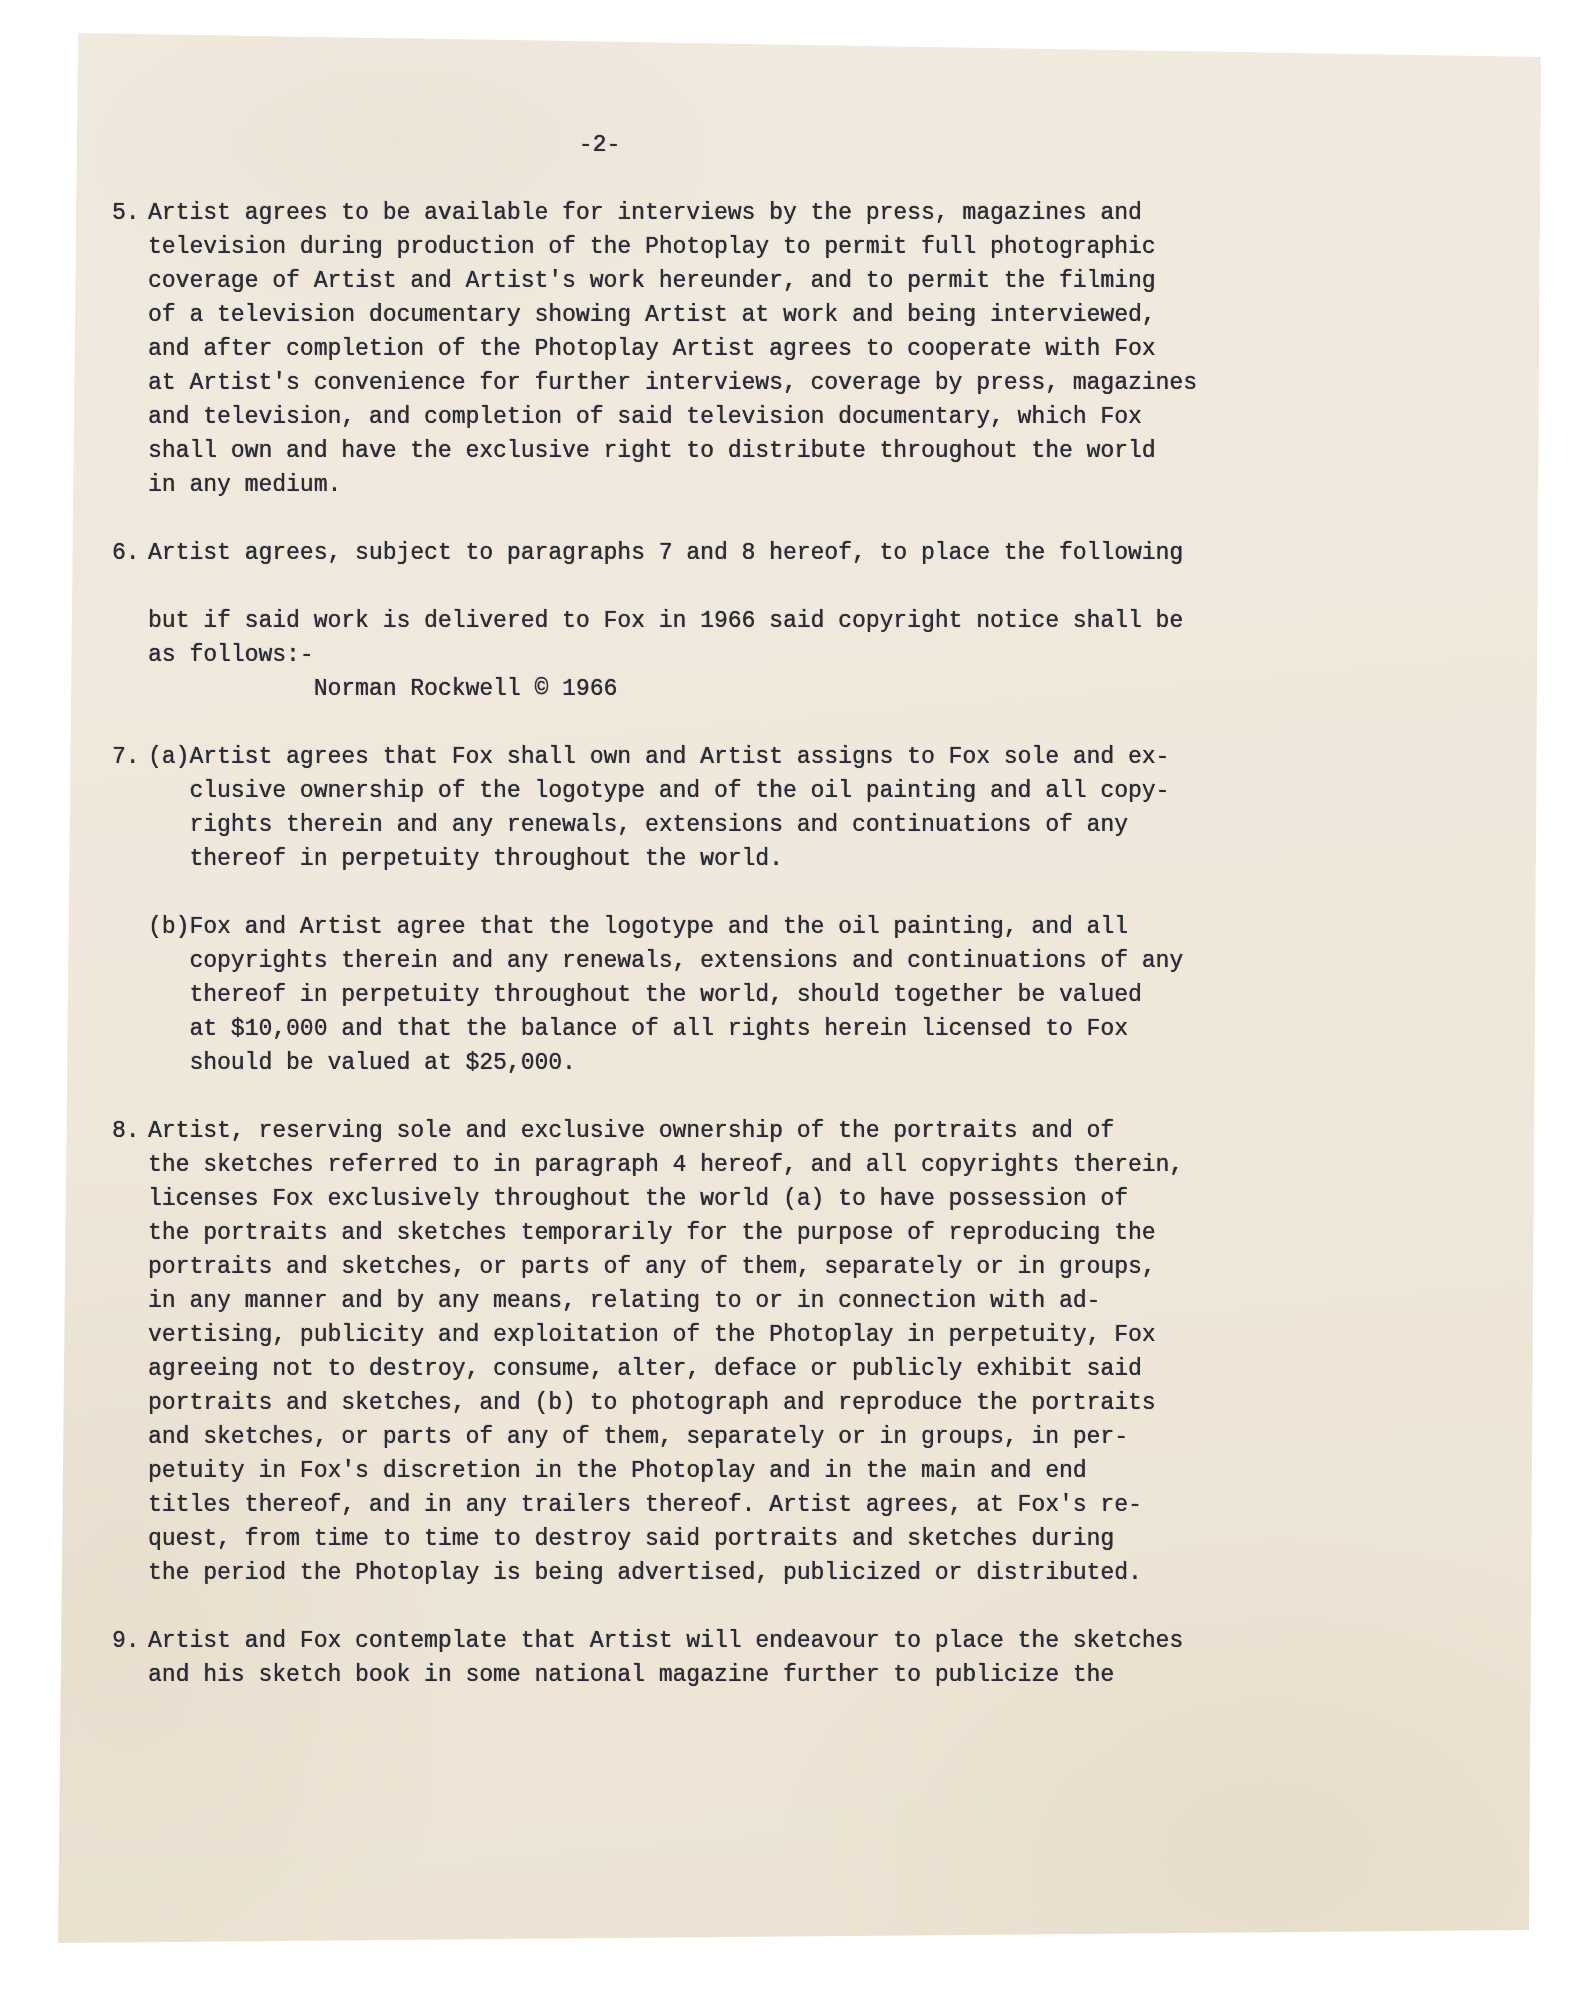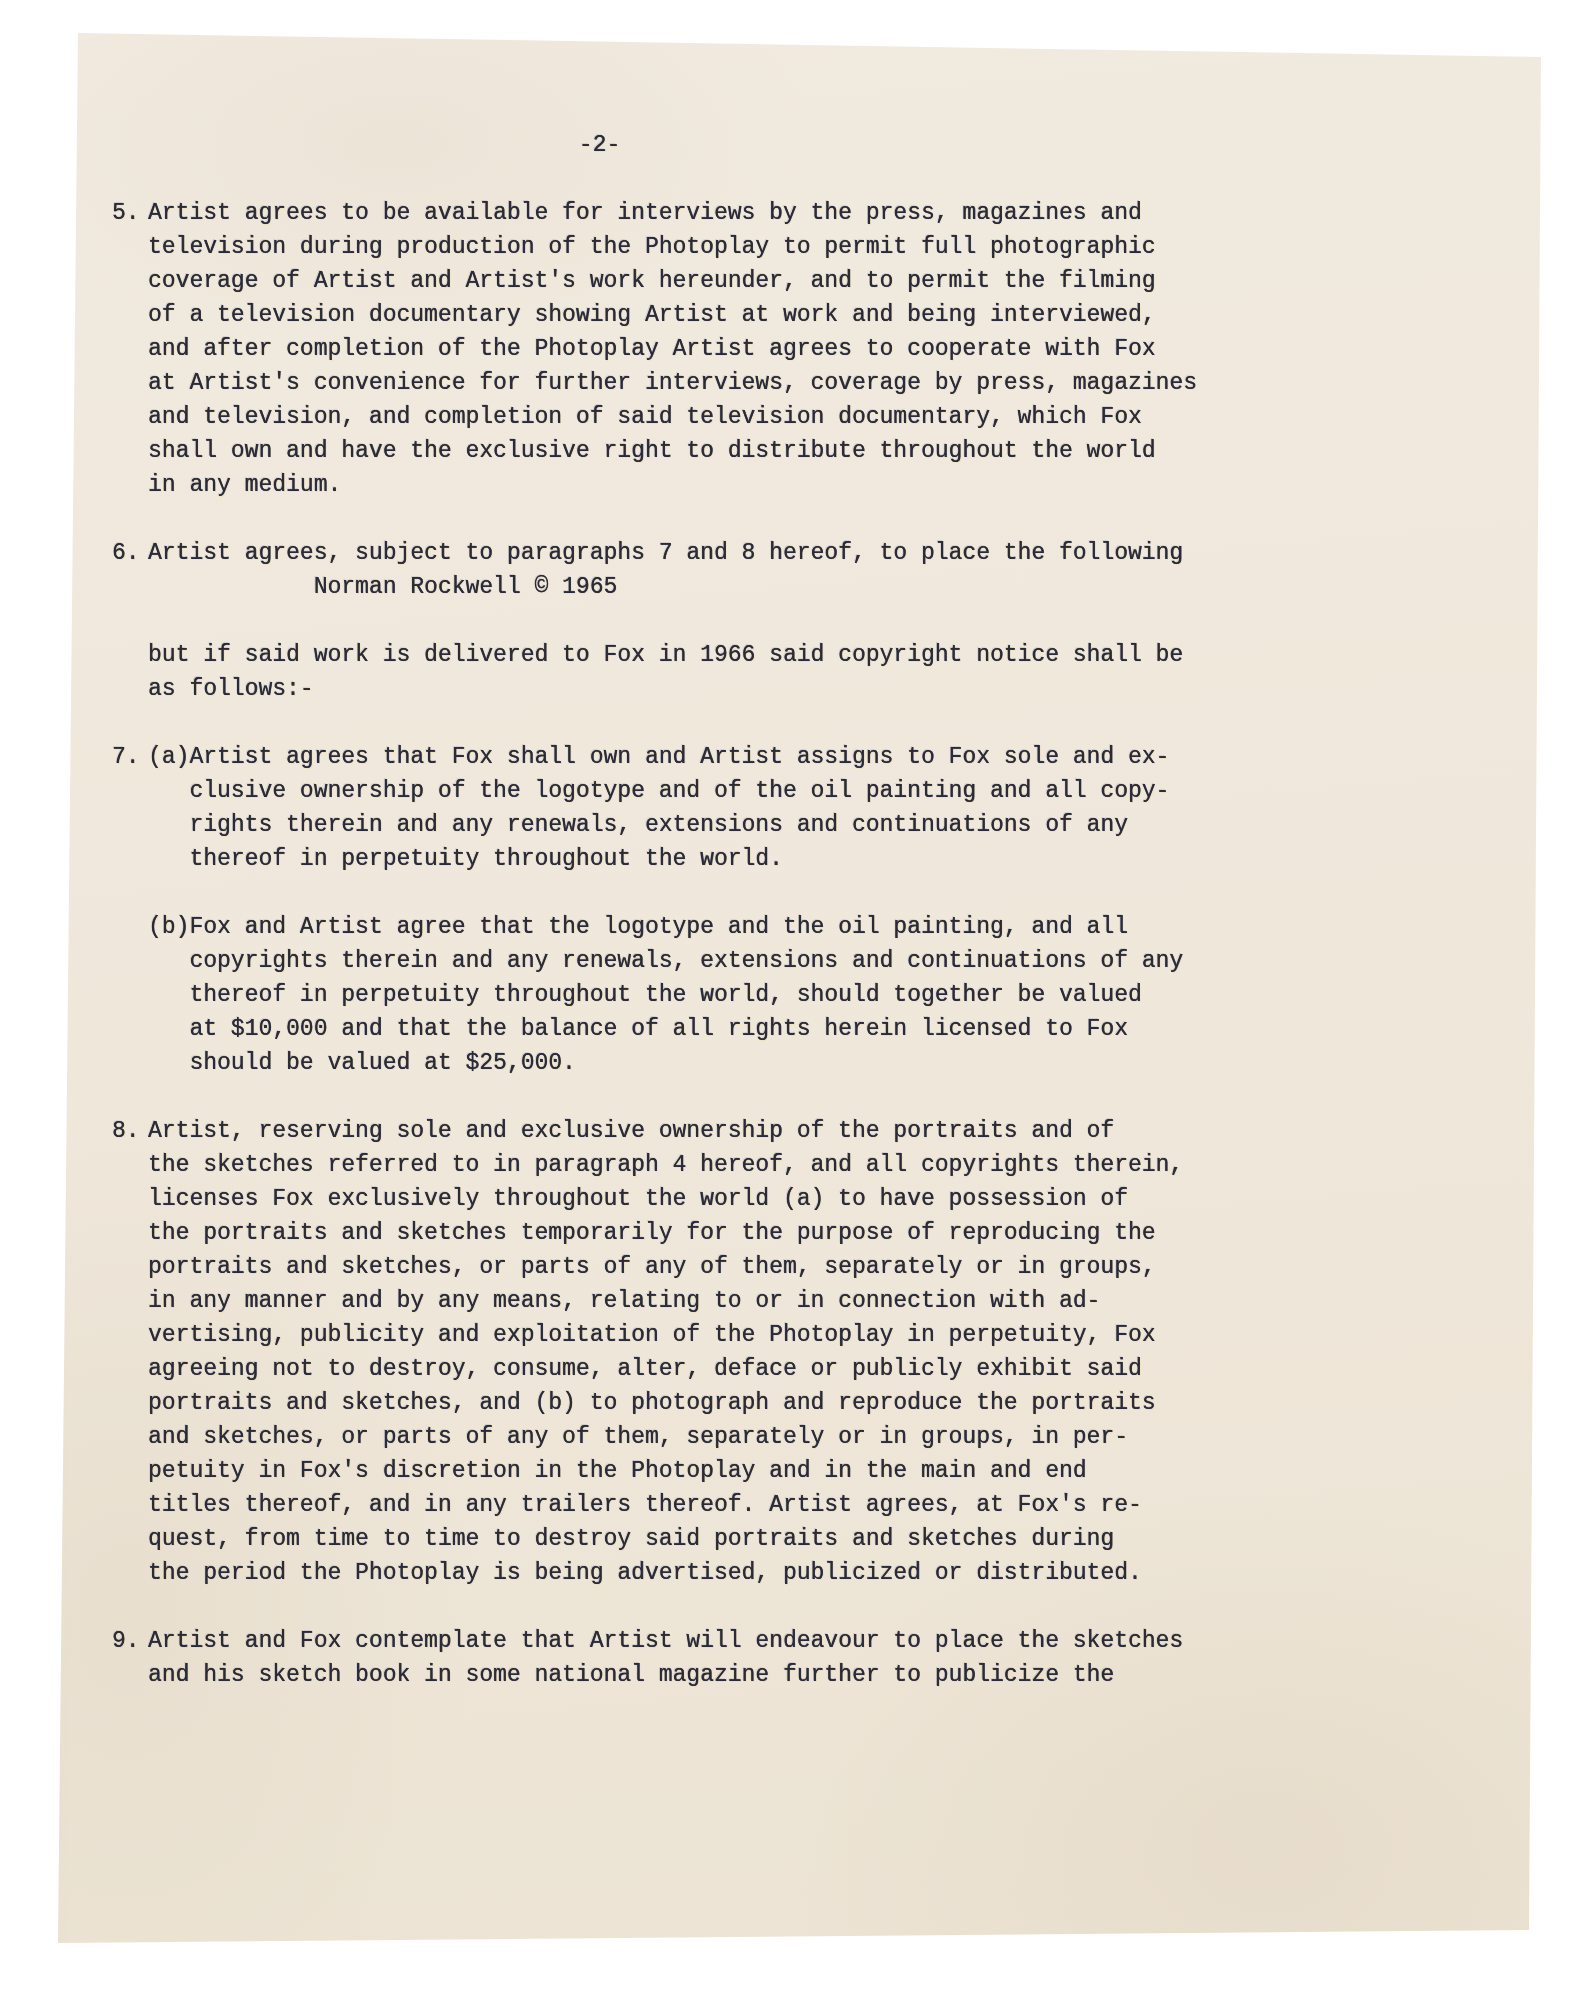--- a/index.html
+++ b/index.html
@@ -74,24 +74,24 @@
               <div class="line">at Artist's convenience for further interviews, coverage by press, magazines</div>
               <div class="line">and television, and completion of said television documentary, which Fox</div>
               <div class="line">shall own and have the exclusive right to distribute throughout the world</div>
               <div class="line">in any medium.</div>
             </div>
           </div>
           <div class="para">
             <span class="para-num">6.</span>
             <div>
               <div class="line">Artist agrees, subject to paragraphs 7 and 8 hereof, to place the following</div>
-              <div class="line">            Norman Rockwell © 1965</div>
               <div class="line"></div>
               <div class="line">but if said work is delivered to Fox in 1966 said copyright notice shall be</div>
               <div class="line">as follows:-</div>
+              <div class="line">            Norman Rockwell © 1966</div>
             </div>
           </div>
           <div class="para">
             <span class="para-num">7.</span>
             <div>
               <div class="line">(a)Artist agrees that Fox shall own and Artist assigns to Fox sole and ex-</div>
               <div class="line">   clusive ownership of the logotype and of the oil painting and all copy-</div>
               <div class="line">   rights therein and any renewals, extensions and continuations of any</div>
               <div class="line">   thereof in perpetuity throughout the world.</div>
               <div class="line"></div>

